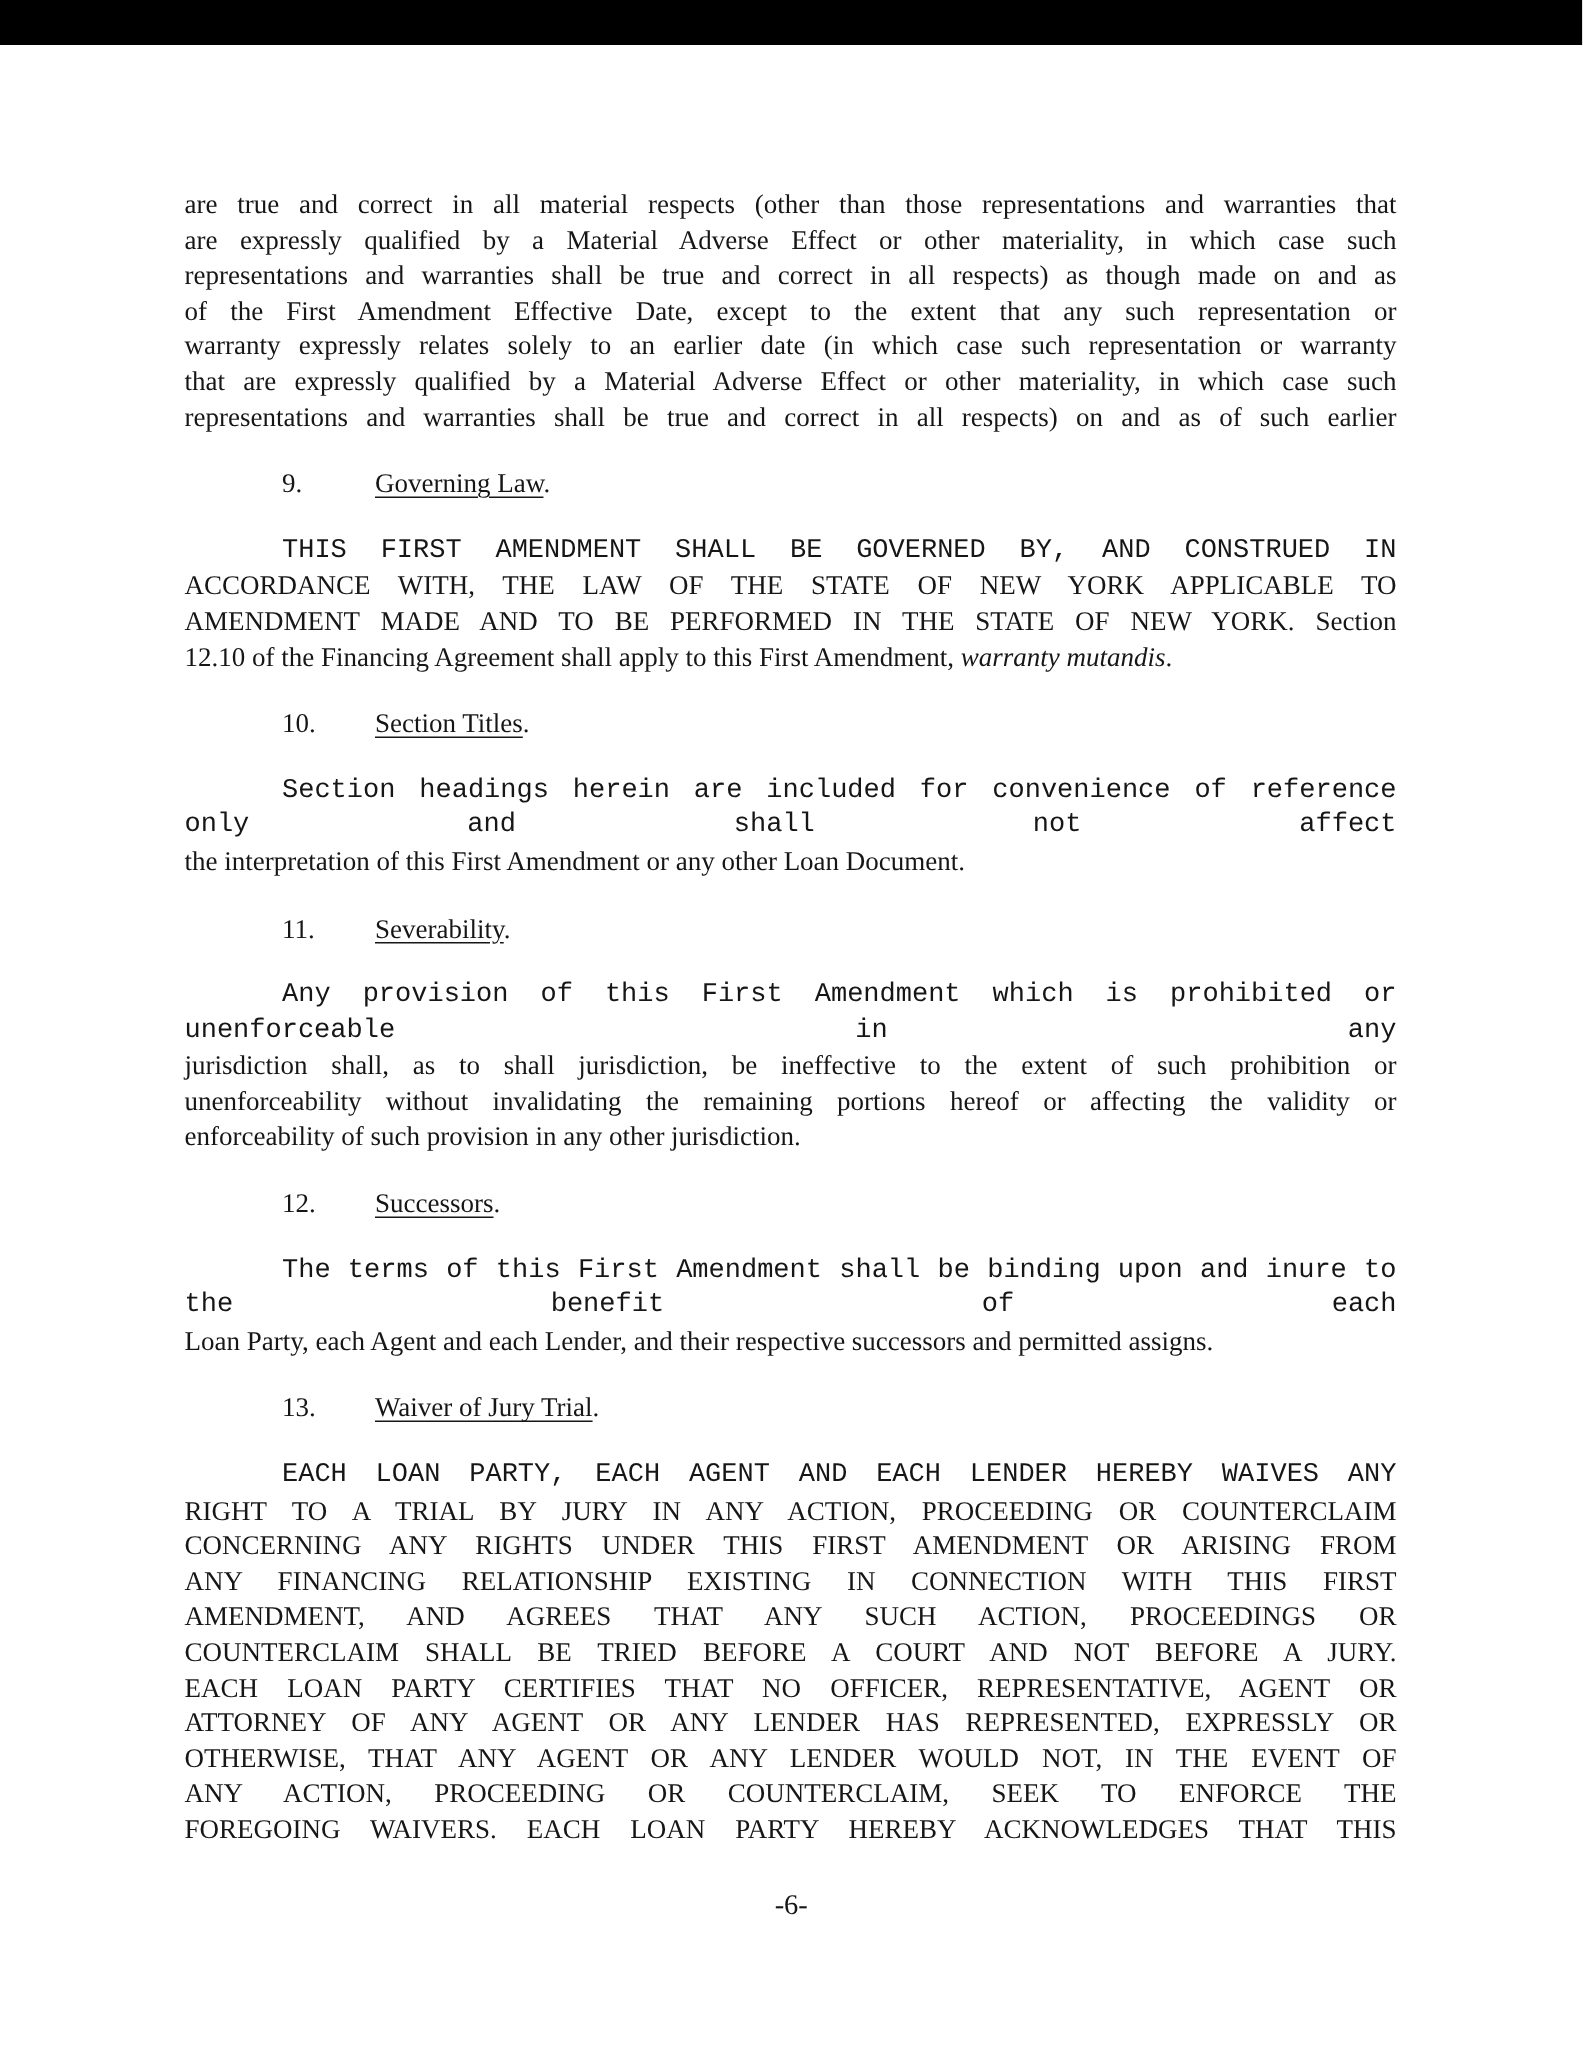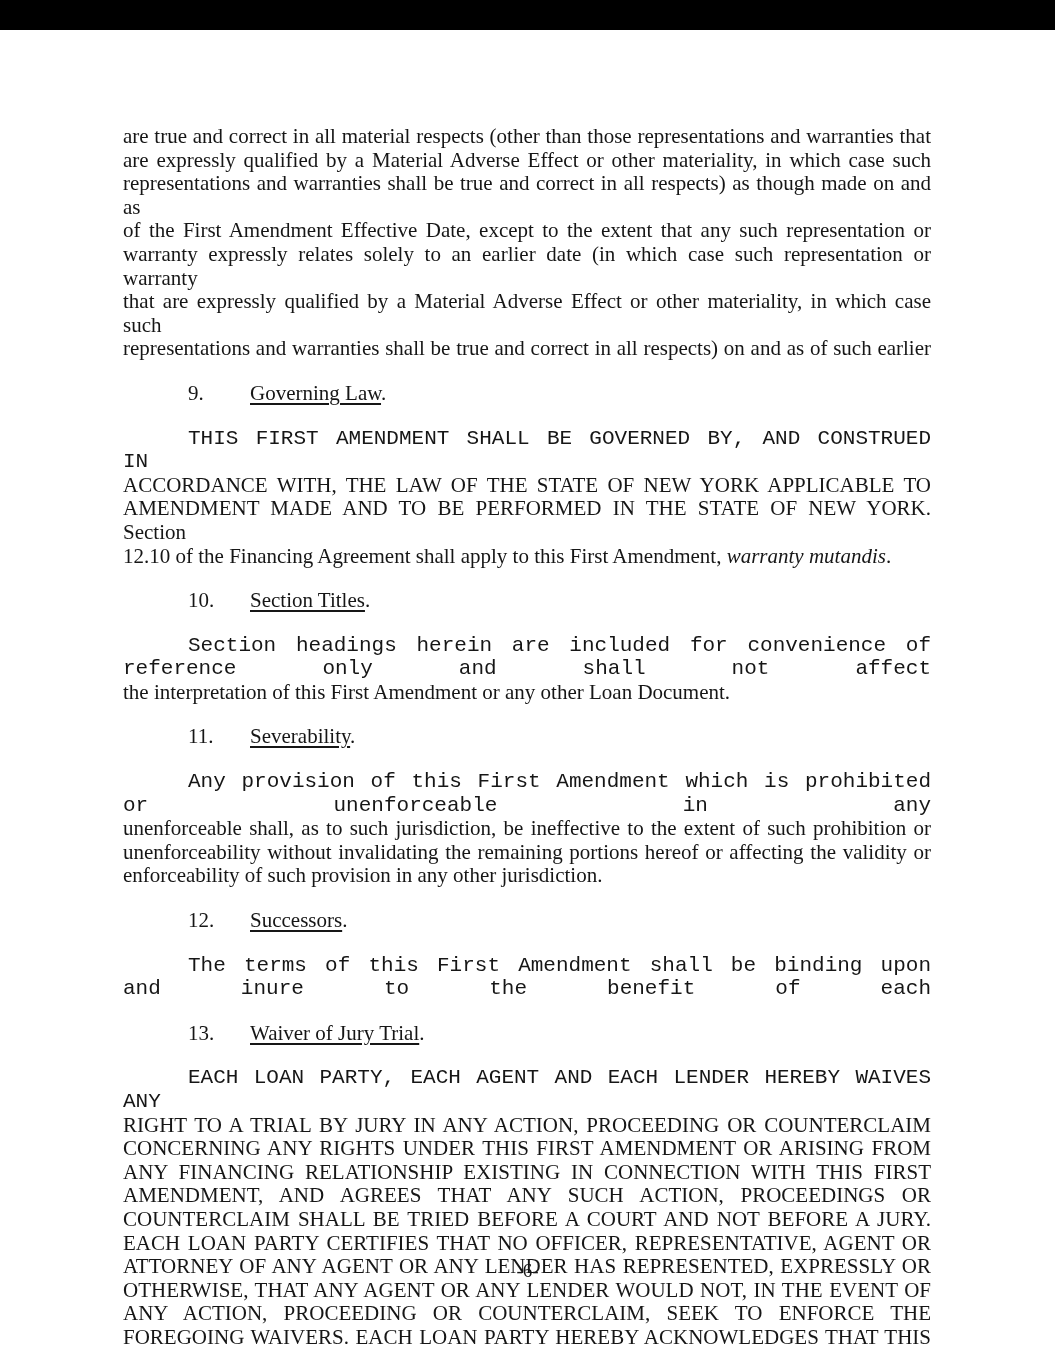--- a/index.html
+++ b/index.html
@@ -17,21 +17,21 @@
     top: 0; left: 0;
     width: 100%;
     height: 30px;
     background: #000000;
   }
   .doc-body {
     position: absolute;
     top: 125px;
     left: 123px;
     width: 808px;
-    font-size: 21px;
+    font-size: 18px;
     line-height: 23.6px;
   }
   .block { margin: 0 0 21px 0; }
   .block:last-child { margin-bottom: 13px; }
   .line {
     text-align: left;
     min-height: 23.6px;
   }
   .line.just {
     text-align: justify;
@@ -77,27 +77,28 @@
         <div class="line"><span>12.10 of the Financing Agreement shall apply to this First Amendment, </span><span class="it">warranty mutandis</span><span>.</span></div>
       </div>
       <div class="block heading"><span class="h-num">10.</span><span class="h-title">Section Titles</span><span>.</span></div>
       <div class="block para">
         <div class="line just ind">Section headings herein are included for convenience of reference only and shall not affect</div>
         <div class="line">the interpretation of this First Amendment or any other Loan Document.</div>
       </div>
       <div class="block heading"><span class="h-num">11.</span><span class="h-title">Severability</span><span>.</span></div>
       <div class="block para">
         <div class="line just ind">Any provision of this First Amendment which is prohibited or unenforceable in any</div>
-        <div class="line just">unenforceable shall, as to such jurisdiction, be ineffective to the extent of such prohibition or</div>
+        <div class="line just">jurisdiction shall, as to shall jurisdiction, be ineffective to the extent of such prohibition or</div>
         <div class="line just">unenforceability without invalidating the remaining portions hereof or affecting the validity or</div>
         <div class="line">enforceability of such provision in any other jurisdiction.</div>
       </div>
       <div class="block heading"><span class="h-num">12.</span><span class="h-title">Successors</span><span>.</span></div>
       <div class="block para">
         <div class="line just ind">The terms of this First Amendment shall be binding upon and inure to the benefit of each</div>
+        <div class="line">Loan Party, each Agent and each Lender, and their respective successors and permitted assigns.</div>
       </div>
       <div class="block heading"><span class="h-num">13.</span><span class="h-title">Waiver of Jury Trial</span><span>.</span></div>
       <div class="block para">
         <div class="line just ind">EACH LOAN PARTY, EACH AGENT AND EACH LENDER HEREBY WAIVES ANY</div>
         <div class="line just">RIGHT TO A TRIAL BY JURY IN ANY ACTION, PROCEEDING OR COUNTERCLAIM</div>
         <div class="line just">CONCERNING ANY RIGHTS UNDER THIS FIRST AMENDMENT OR ARISING FROM</div>
         <div class="line just">ANY FINANCING RELATIONSHIP EXISTING IN CONNECTION WITH THIS FIRST</div>
         <div class="line just">AMENDMENT, AND AGREES THAT ANY SUCH ACTION, PROCEEDINGS OR</div>
         <div class="line just">COUNTERCLAIM SHALL BE TRIED BEFORE A COURT AND NOT BEFORE A JURY.</div>
         <div class="line just">EACH LOAN PARTY CERTIFIES THAT NO OFFICER, REPRESENTATIVE, AGENT OR</div>

